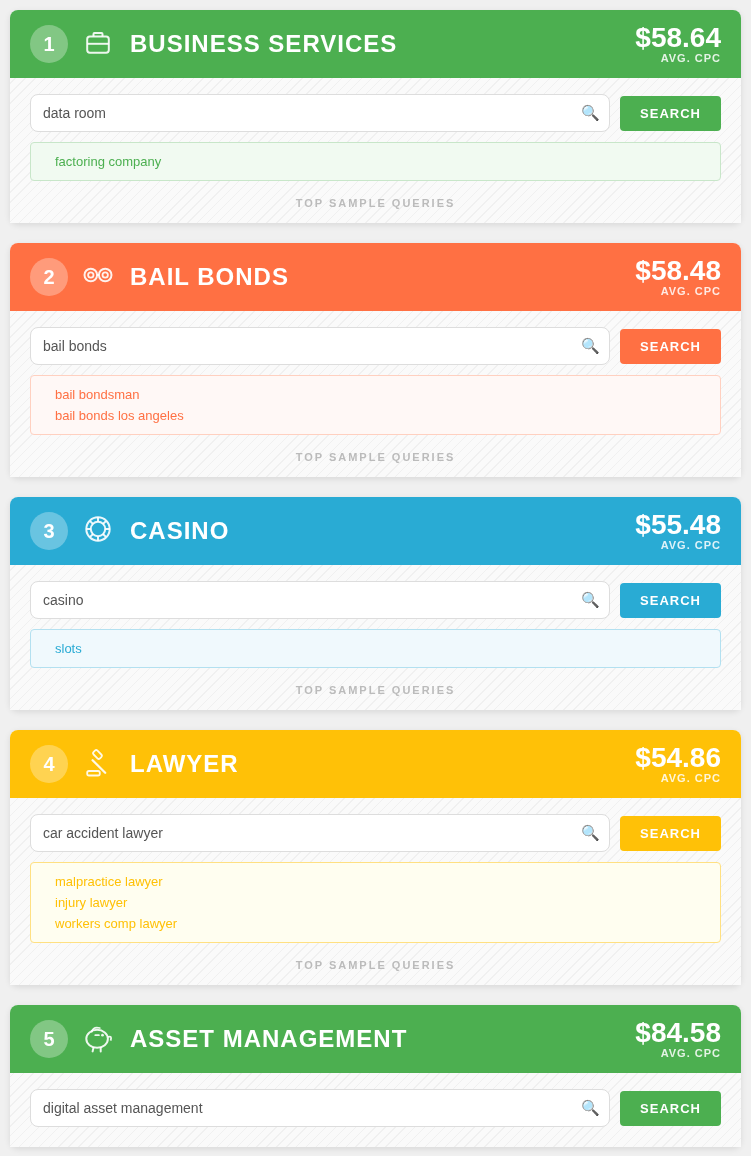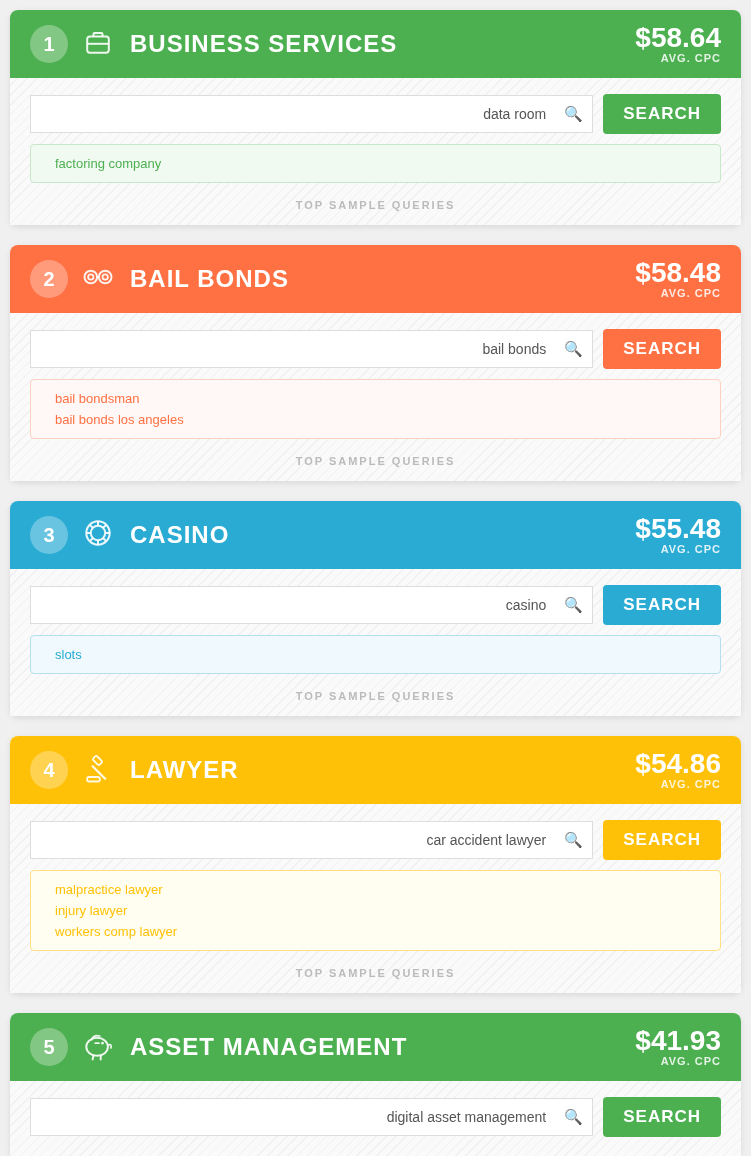--- a/index.html
+++ b/index.html
@@ -89,43 +89,42 @@
     }
 
     .search-input-wrap {
       flex: 1;
       position: relative;
     }
 
     .search-input-wrap input {
       width: 100%;
       border: 1px solid #ddd;
-      border-radius: 0;
-      padding: 10px 46px 10px 12px;
+      border-radius: 8px;
+      padding: 10px 36px 10px 12px;
       font-size: 14px;
       color: #555;
       background: #fff;
       outline: none;
-      text-align: right;
     }
 
     .search-icon-inside {
       position: absolute;
       right: 10px;
       top: 50%;
       transform: translateY(-50%);
       color: #aaa;
       font-size: 15px;
     }
 
     .search-btn {
       border: none;
       border-radius: 4px;
       padding: 10px 20px;
-      font-size: 17px;
+      font-size: 13px;
       font-weight: 700;
       color: #fff;
       cursor: pointer;
       letter-spacing: 1px;
       white-space: nowrap;
     }
 
     .suggestions-box {
       border: 1px solid #eee;
       border-radius: 4px;
@@ -330,21 +329,21 @@
       <circle cx="25" cy="18" r="1.5" fill="rgba(255,255,255,0.9)"></circle>
       <path d="M31 20 Q36 18 34 24" stroke="rgba(255,255,255,0.9)" stroke-width="2" fill="none"></path>
       <path d="M13 14 Q15 8 22 10" stroke="rgba(255,255,255,0.9)" stroke-width="2" fill="none" stroke-linecap="round"></path>
       <line x1="15" y1="32" x2="14" y2="36" stroke="rgba(255,255,255,0.9)" stroke-width="2.2" stroke-linecap="round"></line>
       <line x1="23" y1="32" x2="23" y2="36" stroke="rgba(255,255,255,0.9)" stroke-width="2.2" stroke-linecap="round"></line>
       <line x1="17" y1="18" x2="21" y2="18" stroke="rgba(255,255,255,0.9)" stroke-width="2" stroke-linecap="round"></line>
     </svg>
       </div>
       <div class="header-title">ASSET MANAGEMENT</div>
       <div class="avg-cpc">
-        <span class="avg-cpc-price">$41.93</span>
+        <span class="avg-cpc-price">$84.58</span>
         <span class="avg-cpc-label">AVG. CPC</span>
       </div>
     </div>
     <div class="card-body hatched-bg">
       <div class="search-row">
         <div class="search-input-wrap">
           <input type="text" value="digital asset management" style="">
           <span class="search-icon-inside">🔍</span>
         </div>
         <button class="search-btn">SEARCH</button>

